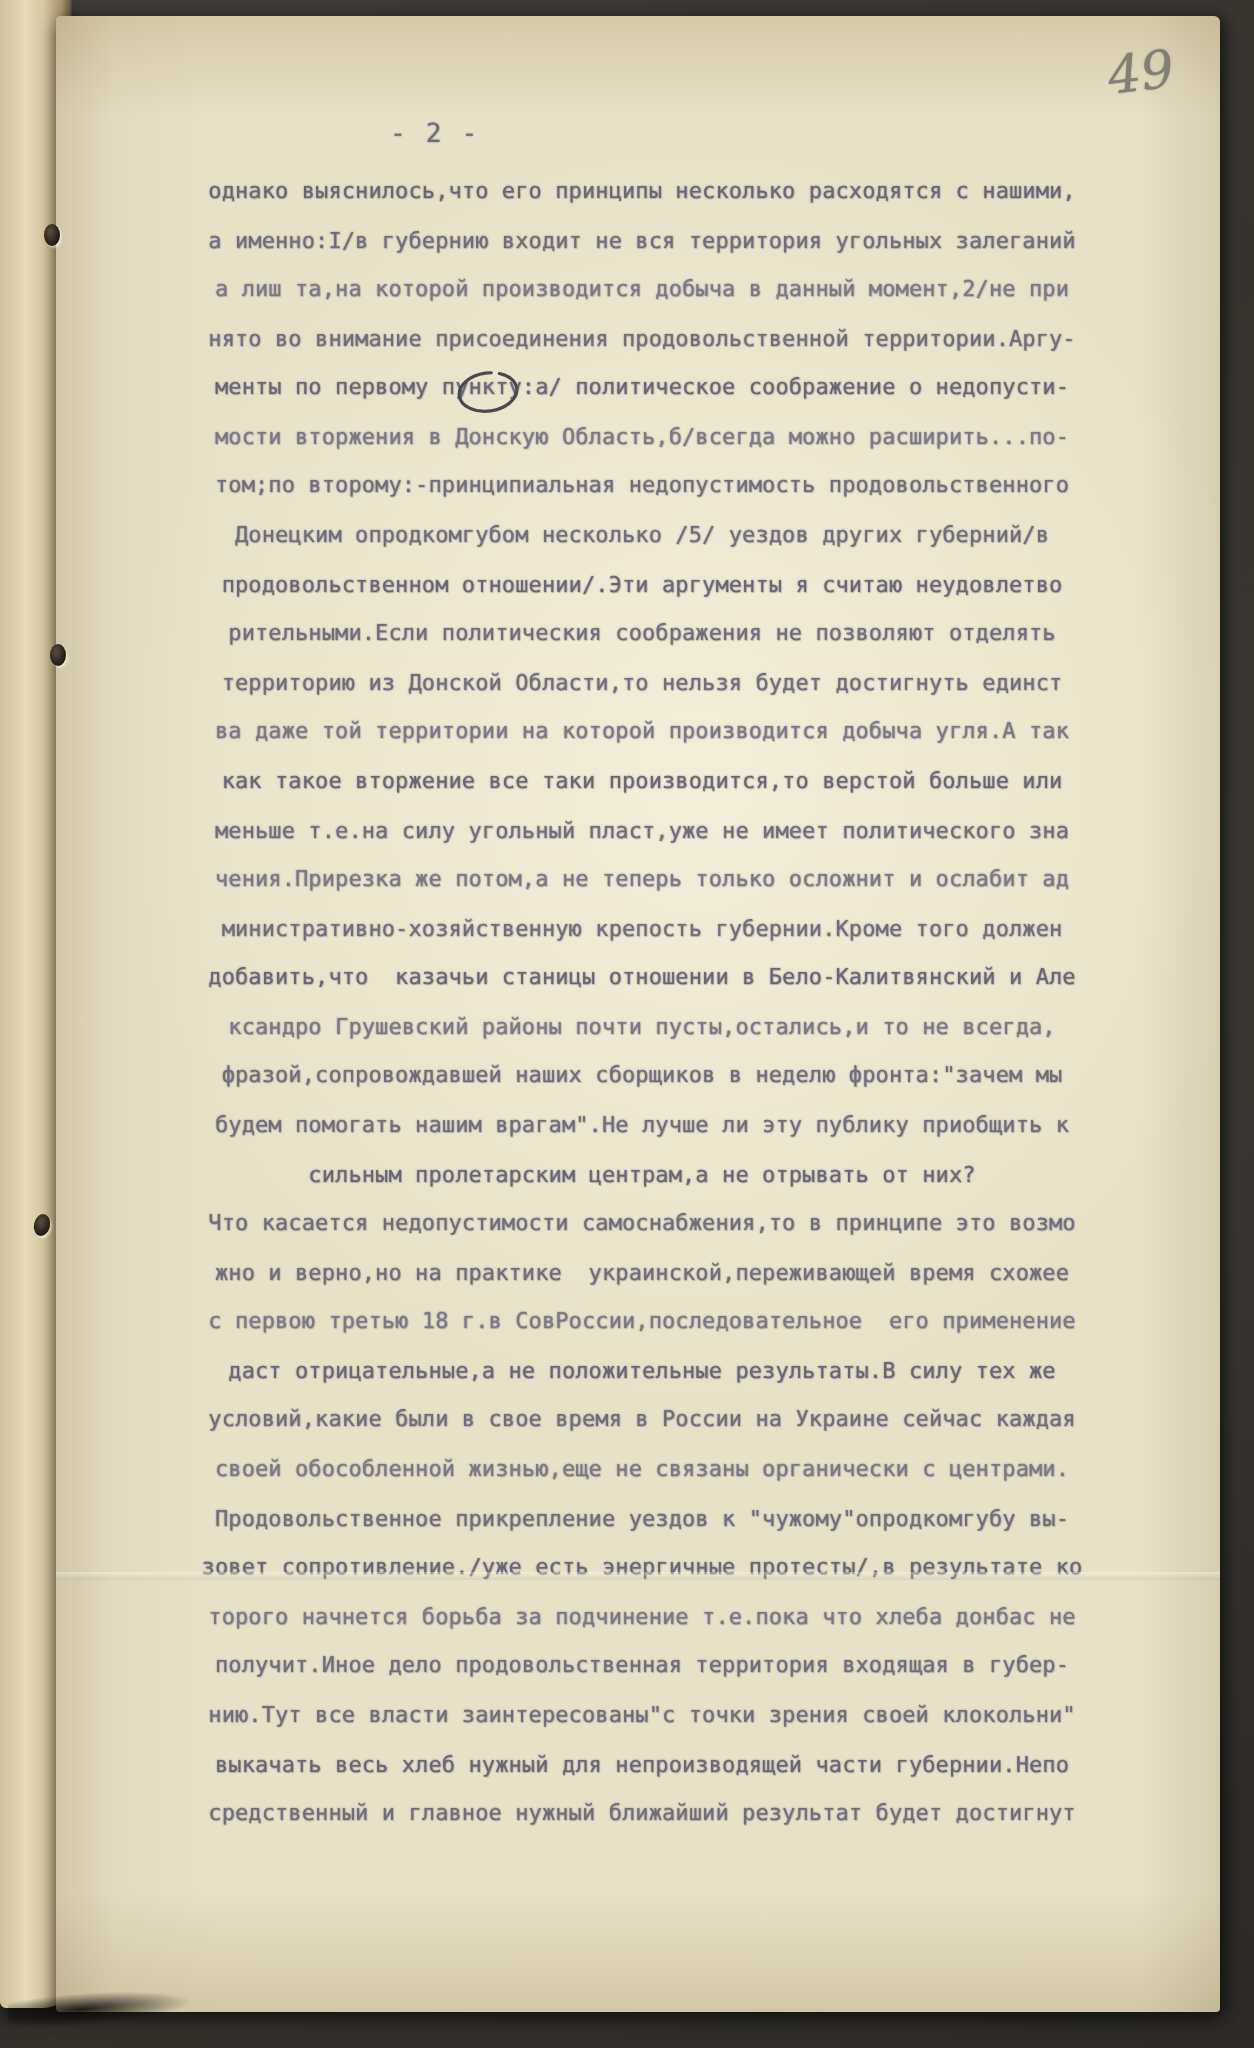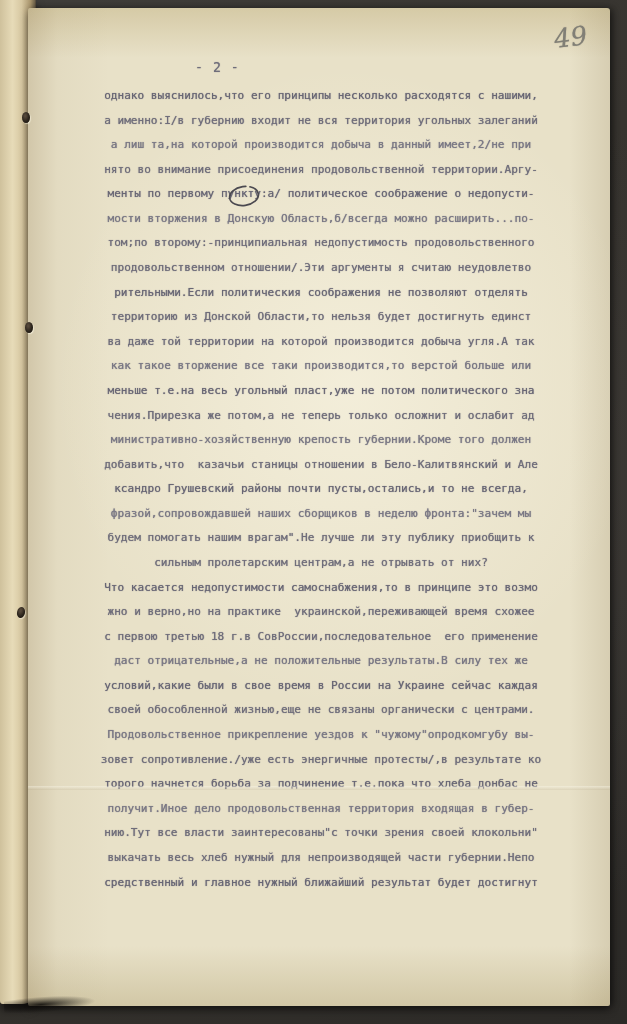--- a/index.html
+++ b/index.html
@@ -98,31 +98,32 @@
 
   <div class="page">
 
     <div class="folio">49</div>
 
     <div class="header-num">- 2 -</div>
 
     <div class="lines">
         <div class="line">однако выяснилось,что его принципы несколько расходятся с нашими,</div>
         <div class="line">а именно:I/в губернию входит не вся территория угольных залеганий</div>
-        <div class="line">а лиш та,на которой производится добыча в данный имеет,2/не при</div>
+        <div class="line">а лиш та,на которой производится добыча в данный момент,2/не при</div>
         <div class="line">нято во внимание присоединения продовольственной территории.Аргу-</div>
         <div class="line">менты по первому пункту:а/ политическое соображение о недопусти-</div>
         <div class="line">мости вторжения в Донскую Область,б/всегда можно расширить...по-</div>
         <div class="line">том;по второму:-принципиальная недопустимость продовольственного</div>
+        <div class="line">Донецким опродкомгубом несколько /5/ уездов других губерний/в</div>
         <div class="line">продовольственном отношении/.Эти аргументы я считаю неудовлетво</div>
         <div class="line">рительными.Если политическия соображения не позволяют отделять</div>
         <div class="line">территорию из Донской Области,то нельзя будет достигнуть единст</div>
         <div class="line">ва даже той территории на которой производится добыча угля.А так</div>
         <div class="line">как такое вторжение все таки производится,то верстой больше или</div>
-        <div class="line">меньше т.е.на весь угольный пласт,уже не потом политического зна</div>
+        <div class="line">меньше т.е.на силу угольный пласт,уже не имеет политического зна</div>
         <div class="line">чения.Прирезка же потом,а не теперь только осложнит и ослабит ад</div>
         <div class="line">министративно-хозяйственную крепость губернии.Кроме того должен</div>
         <div class="line">добавить,что  казачьи станицы отношении в Бело-Калитвянский и Але</div>
         <div class="line">ксандро Грушевский районы почти пусты,остались,и то не всегда,</div>
         <div class="line">фразой,сопровождавшей наших сборщиков в неделю фронта:"зачем мы</div>
         <div class="line">будем помогать нашим врагам".Не лучше ли эту публику приобщить к</div>
         <div class="line">сильным пролетарским центрам,а не отрывать от них?</div>
         <div class="line">Что касается недопустимости самоснабжения,то в принципе это возмо</div>
         <div class="line">жно и верно,но на практике  украинской,переживающей время схожее</div>
         <div class="line">с первою третью 18 г.в СовРоссии,последовательное  его применение</div>

